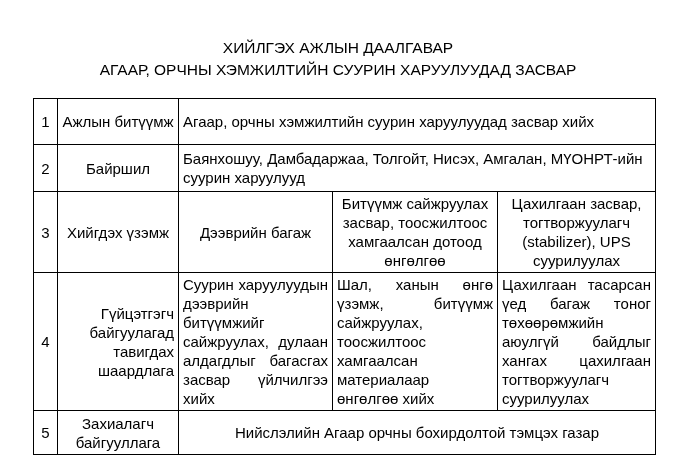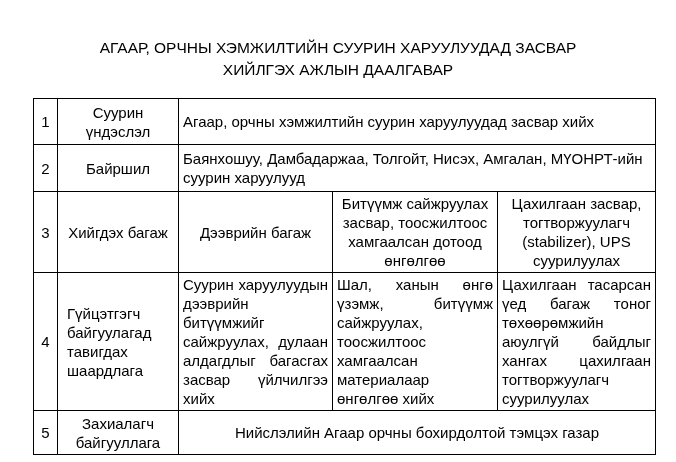--- a/index.html
+++ b/index.html
@@ -39,21 +39,21 @@
   }
   td.cell-num {
     text-align: center;
     padding: 0;
   }
   td.cell-label {
     text-align: center;
     padding: 2px 6px;
   }
   td.cell-label.left {
-    text-align: left;
+    text-align: right;
     padding-left: 9px;
     padding-right: 4px;
   }
   td.cell-content-left {
     text-align: left;
     padding-left: 12px;
     padding-right: 10px;
     margin-top: 8px;
   }
   td.cell-content-center {
@@ -71,46 +71,46 @@
   tr.row-1 { height: 46px; }
   tr.row-2 { height: 47px; }
   tr.row-3 { height: 75px; }
   tr.row-4 { height: 133px; }
   tr.row-5 { height: 44px; }
 </style>
 </head>
 <body>
 
 <div class="doc-title">
+  <div>ХИЙЛГЭХ АЖЛЫН ДААЛГАВАР</div>
   <div>АГААР, ОРЧНЫ ХЭМЖИЛТИЙН СУУРИН ХАРУУЛУУДАД ЗАСВАР</div>
-  <div>ХИЙЛГЭХ АЖЛЫН ДААЛГАВАР</div>
 </div>
 
 <table class="task-table">
   <colgroup>
     <col style="width:24px">
     <col style="width:121px">
     <col style="width:154px">
     <col style="width:165px">
     <col style="width:158px">
   </colgroup>
   <tbody>
     <tr class="row-1">
       <td class="cell-num">1</td>
-      <td class="cell-label">Суурин үндэслэл</td>
+      <td class="cell-label">Ажлын битүүмж</td>
       <td class="cell-content-left" colspan="3">Агаар, орчны хэмжилтийн суурин харуулуудад засвар хийх</td>
     </tr>
     <tr class="row-2">
       <td class="cell-num">2</td>
       <td class="cell-label">Байршил</td>
       <td class="cell-content-left" colspan="3">Баянхошуу, Дамбадаржаа, Толгойт, Нисэх, Амгалан, МҮОНРТ-ийн суурин харуулууд</td>
     </tr>
     <tr class="row-3">
       <td class="cell-num">3</td>
-      <td class="cell-label">Хийгдэх багаж</td>
+      <td class="cell-label">Хийгдэх үзэмж</td>
       <td class="cell-content-center">Дээврийн багаж</td>
       <td class="cell-content-center">Битүүмж сайжруулах засвар, тоосжилтоос хамгаалсан дотоод өнгөлгөө</td>
       <td class="cell-content-center">Цахилгаан засвар, тогтворжуулагч (stabilizer), UPS суурилуулах</td>
     </tr>
     <tr class="row-4">
       <td class="cell-num">4</td>
       <td class="cell-label left">Гүйцэтгэгч байгуулагад тавигдах шаардлага</td>
       <td class="cell-content-justify">Суурин харуулуудын дээврийн битүүмжийг сайжруулах, дулаан алдагдлыг багасгах засвар үйлчилгээ хийх</td>
       <td class="cell-content-justify">Шал, ханын өнгө үзэмж, битүүмж сайжруулах, тоосжилтоос хамгаалсан материалаар өнгөлгөө хийх</td>
       <td class="cell-content-justify">Цахилгаан тасарсан үед багаж тоног төхөөрөмжийн аюулгүй байдлыг хангах цахилгаан тогтворжуулагч суурилуулах</td>

